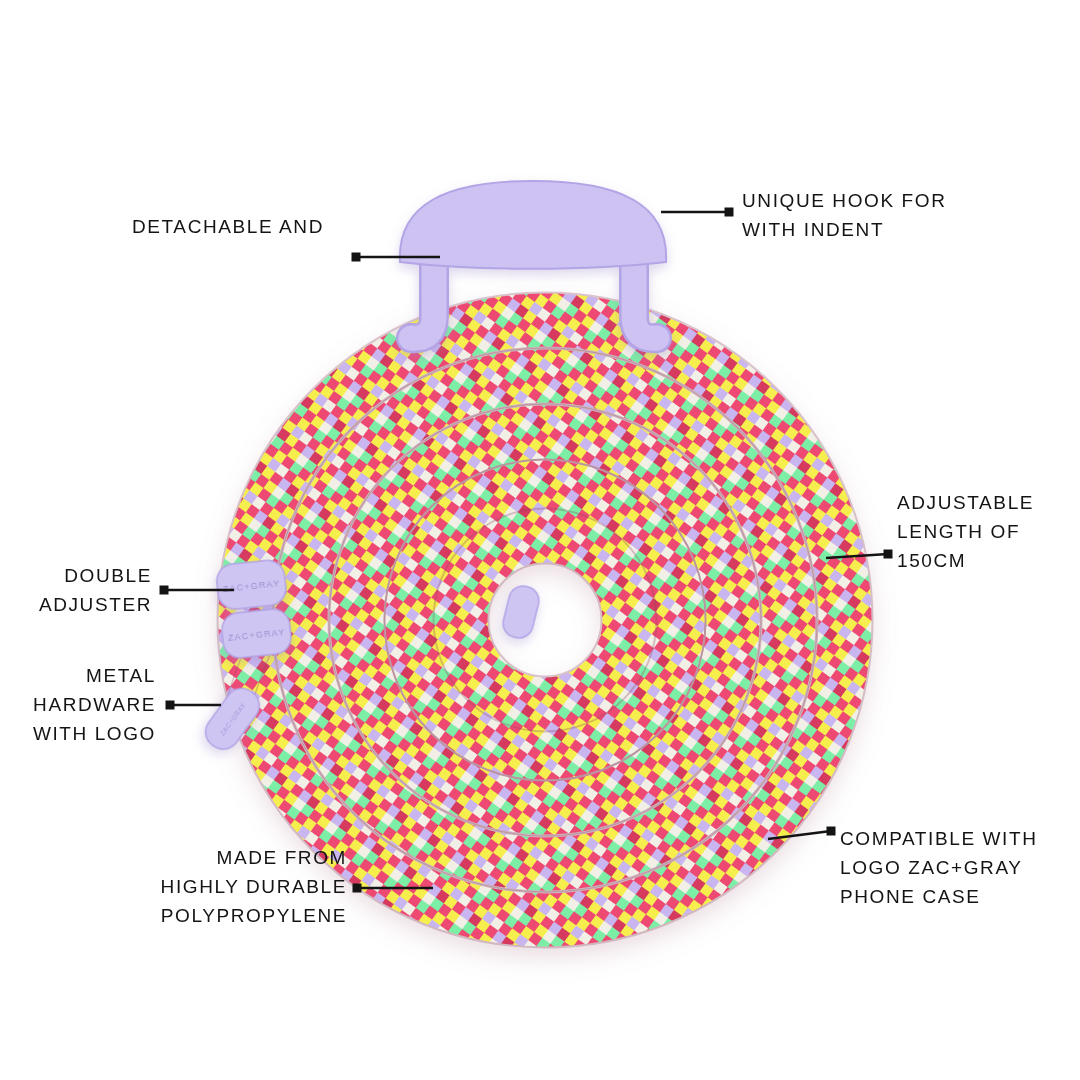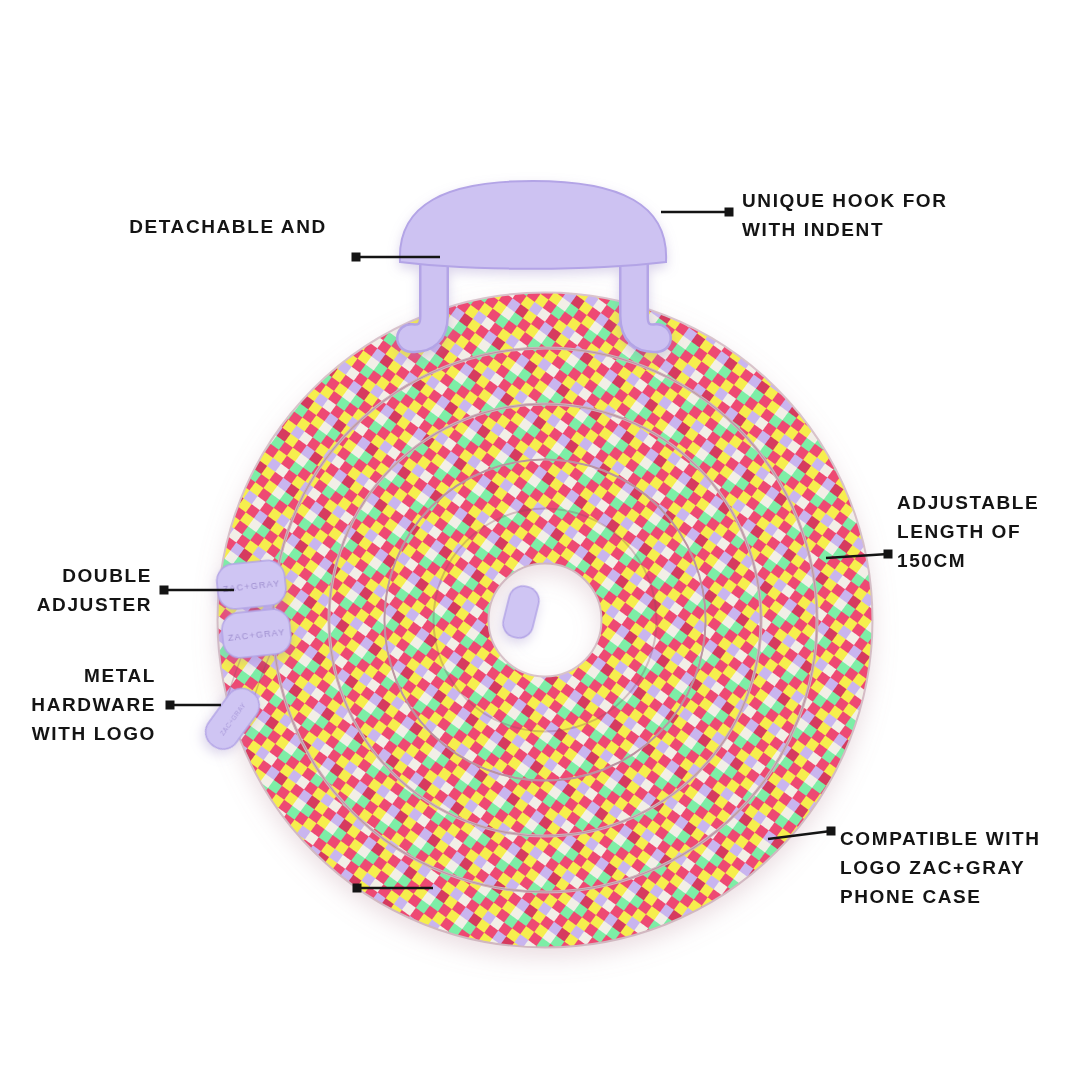--- a/index.html
+++ b/index.html
@@ -1,21 +1,21 @@
 <!DOCTYPE html>
 <html><head>
 <meta charset="utf-8">
 <style>
   html,body{margin:0;padding:0;background:#ffffff;}
   body{width:1080px;height:1080px;position:relative;overflow:hidden;
        font-family:"Liberation Sans",sans-serif;}
   .stage{position:absolute;left:0;top:0;width:1080px;height:1080px;}
   .stage svg{position:absolute;left:0;top:0;}
   .callout{position:absolute;font-size:19px;letter-spacing:1.6px;line-height:29px;
-           color:#141414;font-weight:700;}
+           color:#141414;font-weight:400;}
   .callout span{display:block;white-space:nowrap;}
   .ta-r{text-align:right}
   .ta-c{text-align:center}
   .ta-l{text-align:left}
 </style>
 </head>
 <body>
 
 <div class="stage">
 
@@ -128,20 +128,25 @@
   <span>DOUBLE</span>
   <span>ADJUSTER</span>
 </div>
 
 <div class="callout ta-r" style="left:8px;top:661px;width:148px;">
   <span>METAL</span>
   <span>HARDWARE</span>
   <span>WITH LOGO</span>
 </div>
 
+<div class="callout ta-r" style="left:112px;top:843px;width:235px;">
+  <span>MADE FROM</span>
+  <span>HIGHLY DURABLE</span>
+  <span>POLYPROPYLENE</span>
+</div>
 
 <div class="callout ta-l" style="left:840px;top:788px;width:240px;margin-top:36px;">
   <span>COMPATIBLE WITH</span>
   <span>LOGO ZAC+GRAY</span>
   <span>PHONE CASE</span>
 </div>
 
 </div>
 
 </body></html>

